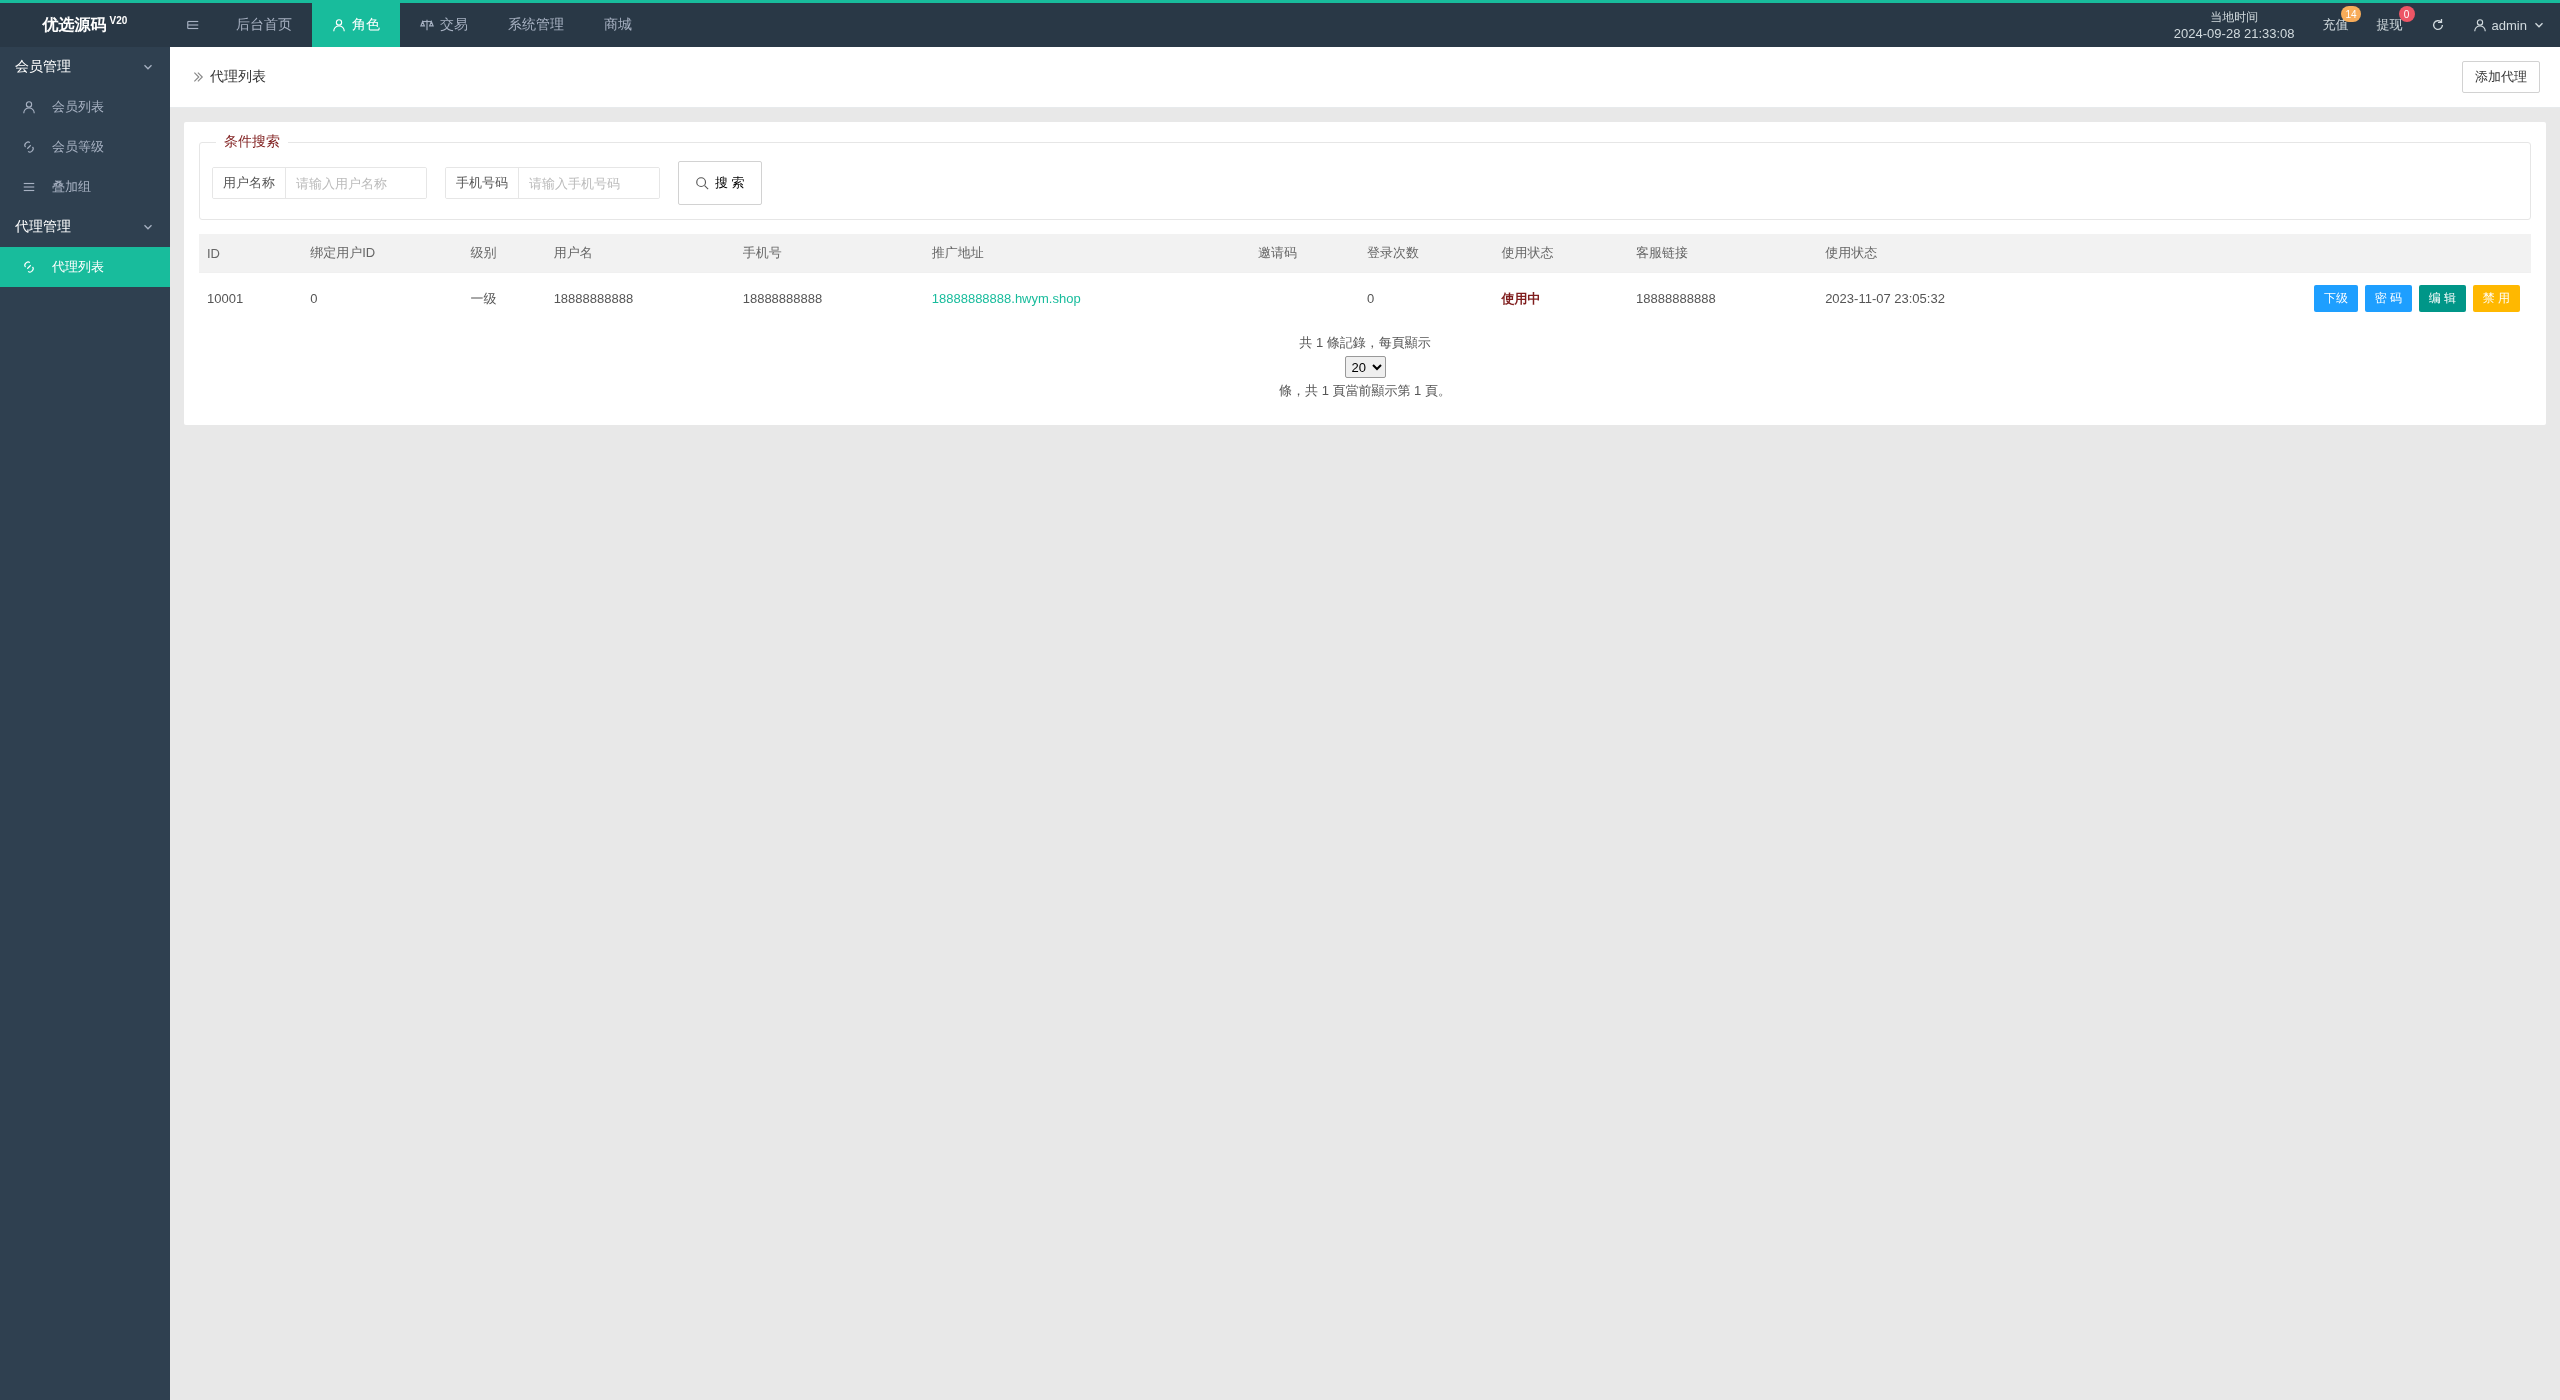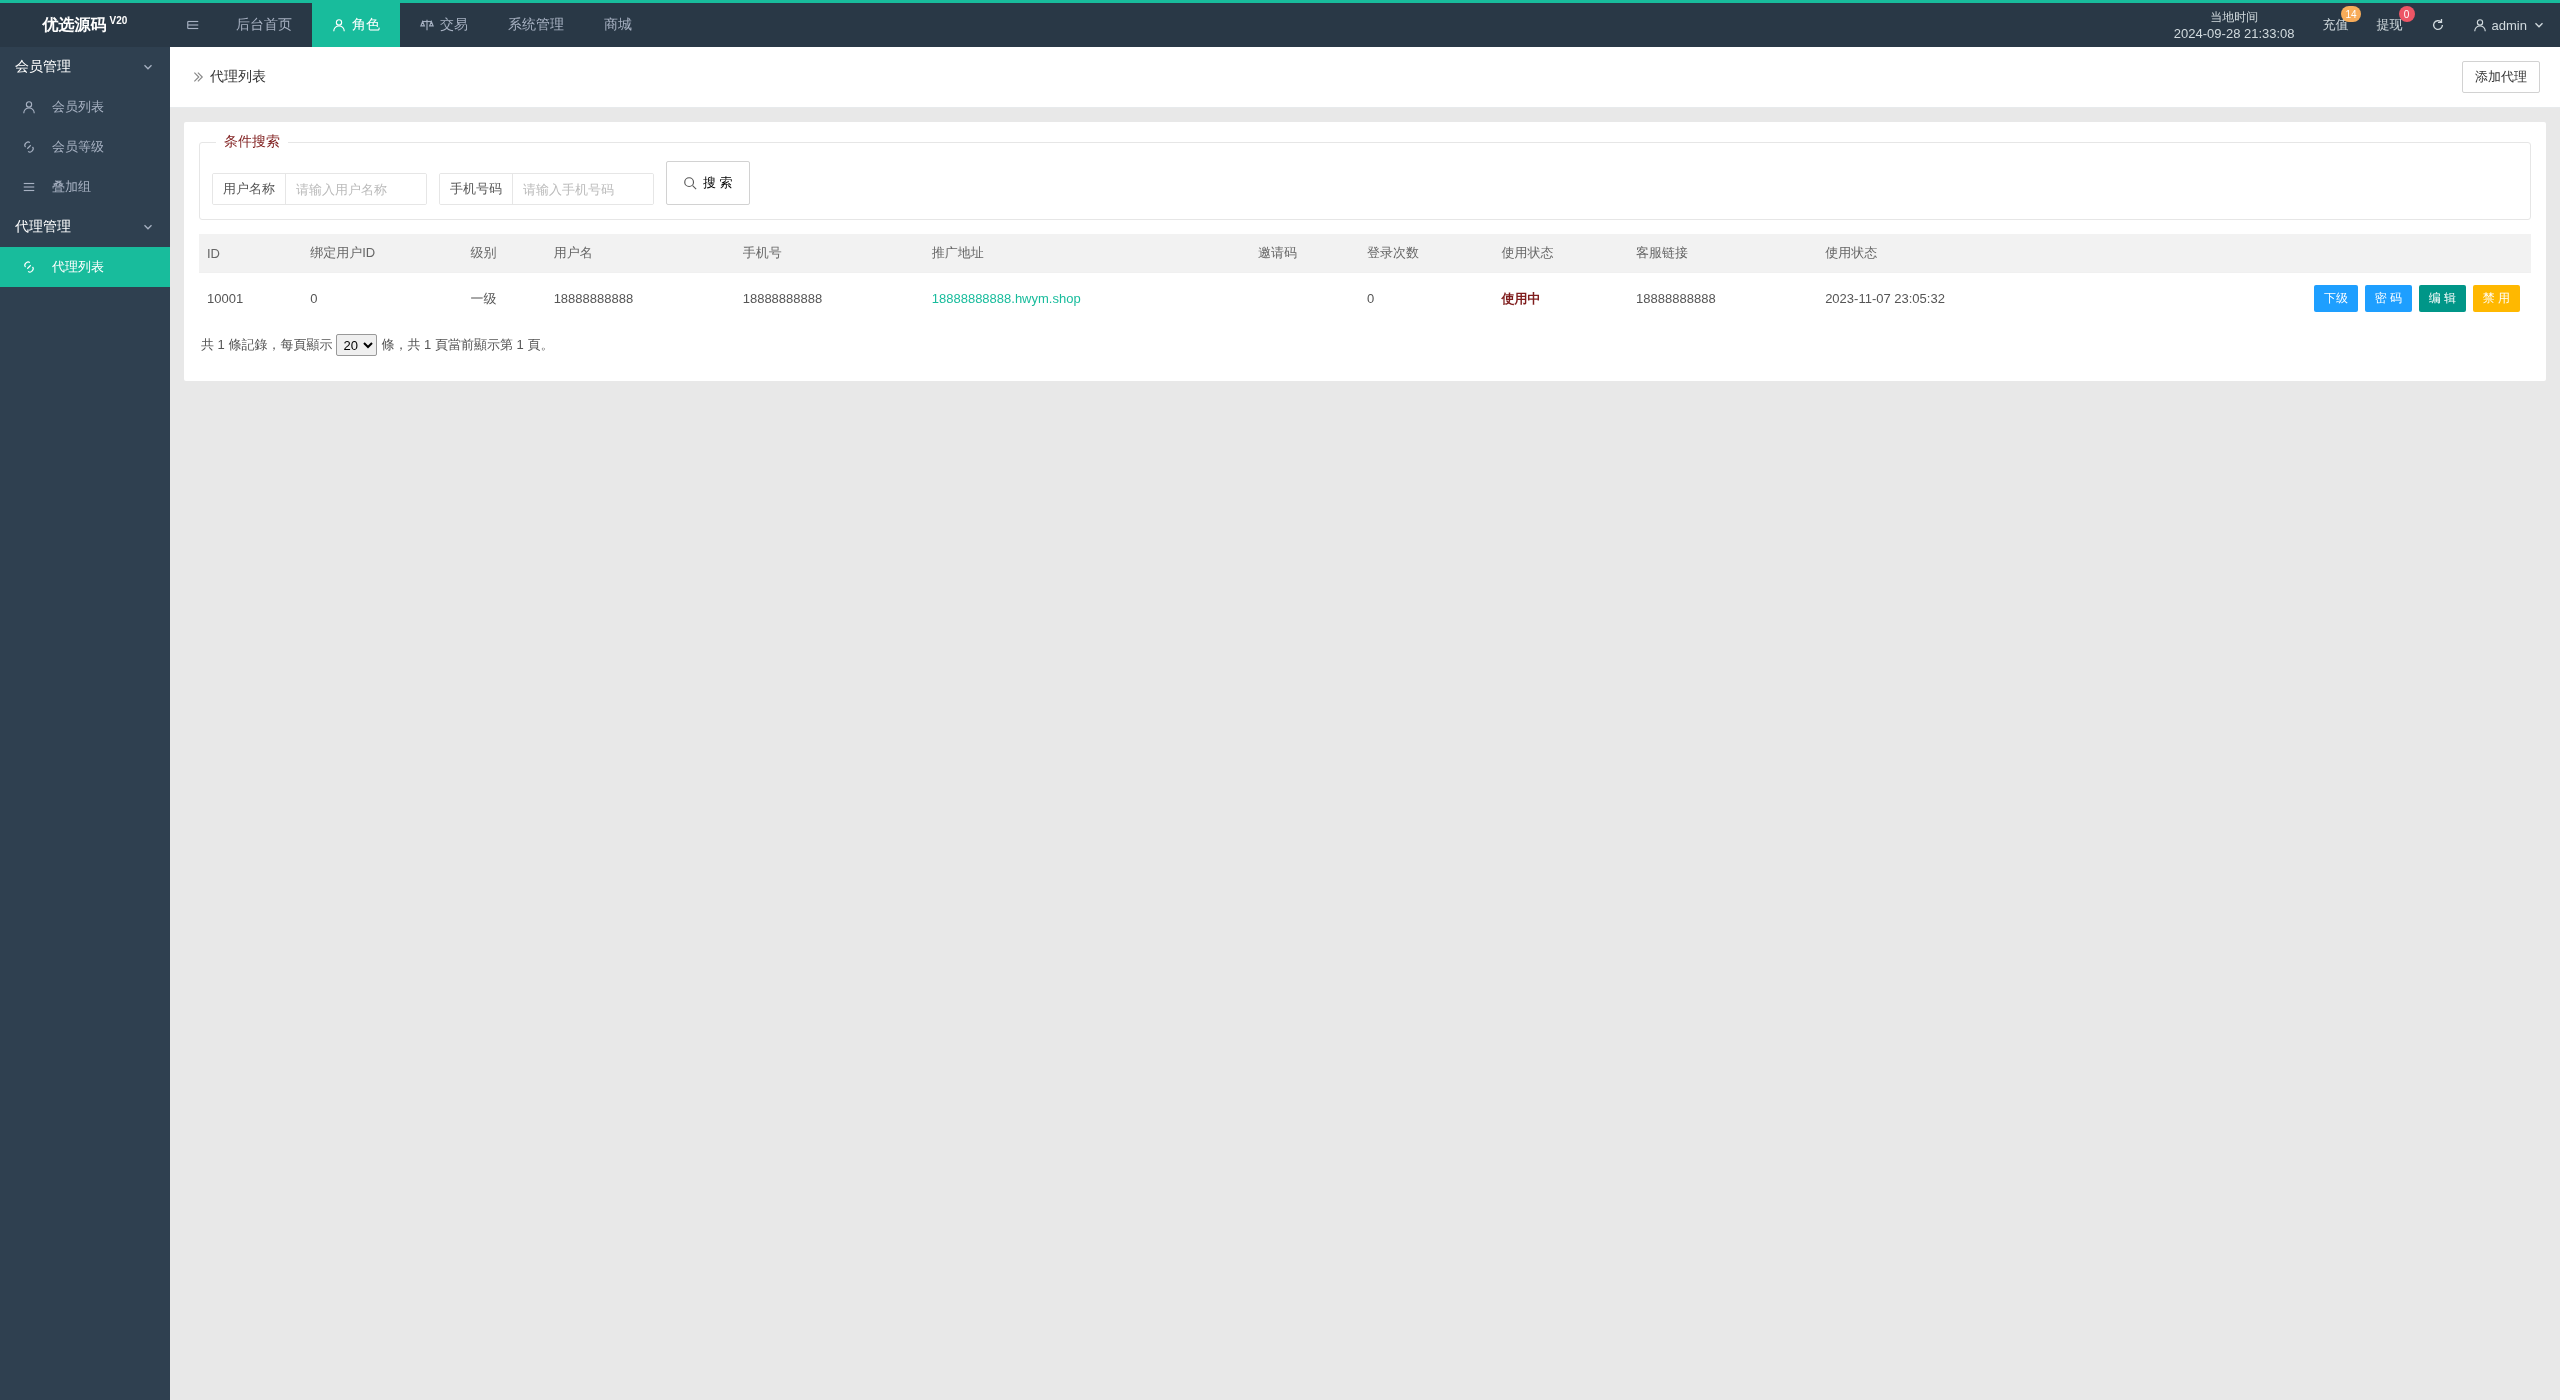--- a/index.html
+++ b/index.html
@@ -33,38 +33,38 @@
 
 
 .main { flex: 1; background: #e8e8e8; overflow: auto; }
 .breadcrumb-bar { background: #fff; padding: 14px 20px; display: flex; align-items: center; justify-content: space-between; border-bottom: 1px solid #e7eaec; }
 .breadcrumb-left { display: flex; align-items: center; gap: 6px; color: #333; font-size: 14px; }
 .add-btn { background: #fff; border: 1px solid #d2d2d2; padding: 6px 12px; font-size: 13px; color: #333; cursor: pointer; border-radius: 2px; }
 
 .content-panel { margin: 14px; background: #fff; padding: 20px 15px 15px 15px; border-radius: 2px; }
 .fieldset { border: 1px solid #e6e6e6; border-radius: 3px; padding: 18px 12px 14px 12px; position: relative; margin-bottom: 14px; }
 .fieldset-legend { position: absolute; top: -10px; left: 16px; background: #fff; padding: 0 8px; font-size: 14px; color: #7f1d1d; }
-.search-row { display: flex; gap: 12px; align-items: flex-end; }
+.search-row { display: flex; gap: 18px; align-items: center; }
 .input-group { display: inline-flex; border: 1px solid #e6e6e6; border-radius: 2px; overflow: hidden; height: 32px; }
 .input-addon { background: #fff; padding: 0 10px; display: flex; align-items: center; border-right: 1px solid #e6e6e6; font-size: 13px; color: #555; }
 .input-field { border: none; outline: none; padding: 0 10px; font-size: 13px; width: 140px; }
 .input-field::placeholder { color: #bbb; }
 .search-btn { height: 44px; padding: 0 16px; background: #fff; border: 1px solid #d2d2d2; display: flex; align-items: center; gap: 6px; font-size: 13px; cursor: pointer; border-radius: 2px; }
 
 table.data { width: 100%; border-collapse: collapse; }
 table.data th { background: #f2f2f2; text-align: left; padding: 10px 8px; font-weight: normal; font-size: 13px; color: #666; border: none; }
 table.data td { padding: 12px 8px; font-size: 13px; color: #555; border-top: 1px solid #f0f0f0; }
 table.data td a.link { color: #18bc9c; text-decoration: none; }
 .status-green { color: #7f1d1d; font-weight: bold; }
 .row-btn { display: inline-block; padding: 5px 10px; color: #fff; border-radius: 2px; font-size: 12px; margin-right: 3px; cursor: pointer; }
 .btn-blue { background: #1e9fff; }
 .btn-green { background: #009688; }
 .btn-orange { background: #ffb800; }
 
-.pager-row { padding: 10px 2px; font-size: 13px; color: #555; display: flex; align-items: center; gap: 4px; }
+.pager-row { padding: 10px 2px; font-size: 13px; color: #555; display: flex; align-items: center; gap: 4px; flex-direction: column; }
 .pager-row select { border: 1px solid #999; border-radius: 2px; padding: 1px 2px; font-size: 13px; height: 22px; }
 
 
 .ico { width: 14px; height: 14px; display: inline-block; }
 svg { display: block; }
 </style>
 </head>
 <body>
 
 <div class="top-line"></div>

